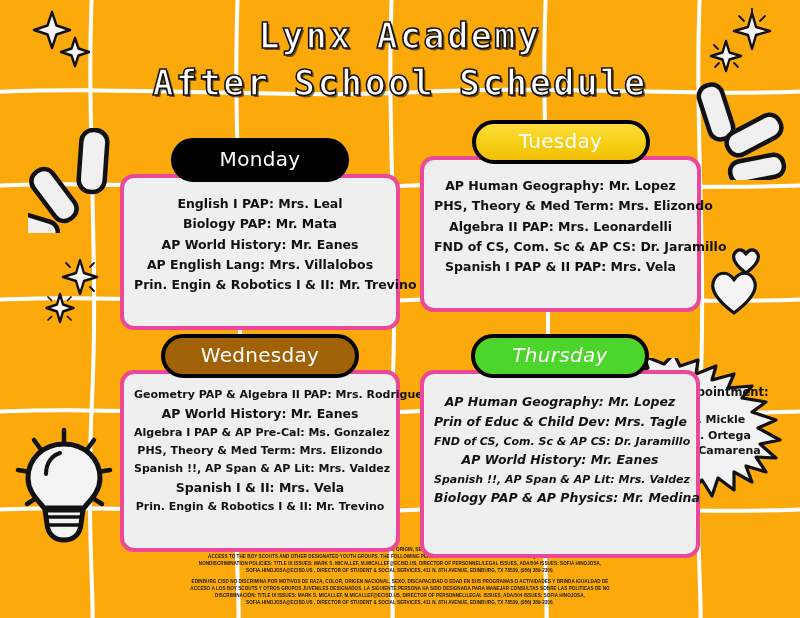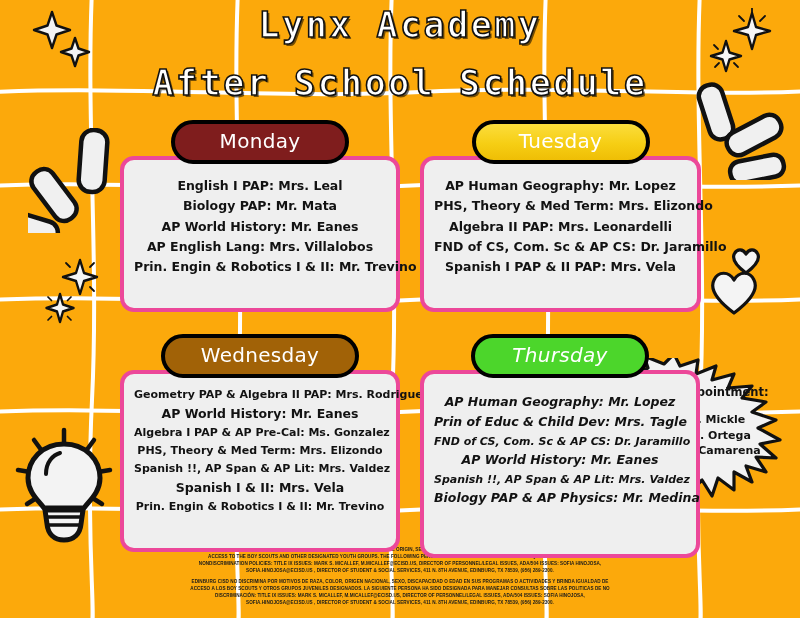--- a/index.html
+++ b/index.html
@@ -13,21 +13,21 @@
 
   
   .grid-layer{position:absolute;inset:0;pointer-events:none;}
 
   
   .deco{position:absolute;pointer-events:none;}
 
   
   .title-wrap{position:absolute;left:0;right:0;text-align:center;}
   .main-title{
-    top:4px;
+    top:15px;
     font-family:"DejaVu Sans Mono", monospace;
     font-size:35px;letter-spacing:2.5px;
     font-weight:bold;
     color:#ffffff;
     -webkit-text-stroke:1.6px #111;
     text-shadow:2px 2px 0 rgba(0,0,0,.55);
     line-height:1.2;
   }
   .sub-title{
     top:62px;
@@ -199,21 +199,21 @@
     <g stroke="#111" stroke-width="3.4" stroke-linecap="round">
       <line x1="36" y1="93" x2="72" y2="93"></line>
       <line x1="38" y1="101" x2="70" y2="101"></line>
     </g>
   </svg>
 
   <div class="title-wrap main-title">Lynx Academy</div>
   <div class="title-wrap sub-title">After School Schedule</div>
 
   <div class="day-block" style="left:120px;top:120px;width:280px;">
-    <div class="day-pill" style="background:#7f1d1d;width:170px;">
+    <div class="day-pill" style="background:#000000;width:170px;margin-top:18px;">
       <span>Monday</span>
     </div>
     <div class="day-card" style="height:118px;">
       <div class="class-line">English I PAP: Mrs. Leal</div>
       <div class="class-line">Biology PAP: Mr. Mata</div>
       <div class="class-line">AP World History: Mr. Eanes</div>
       <div class="class-line">AP English Lang: Mrs. Villalobos</div>
       <div class="class-line">Prin. Engin &amp; Robotics I &amp; II: Mr. Trevino</div>
     </div>
   </div>

